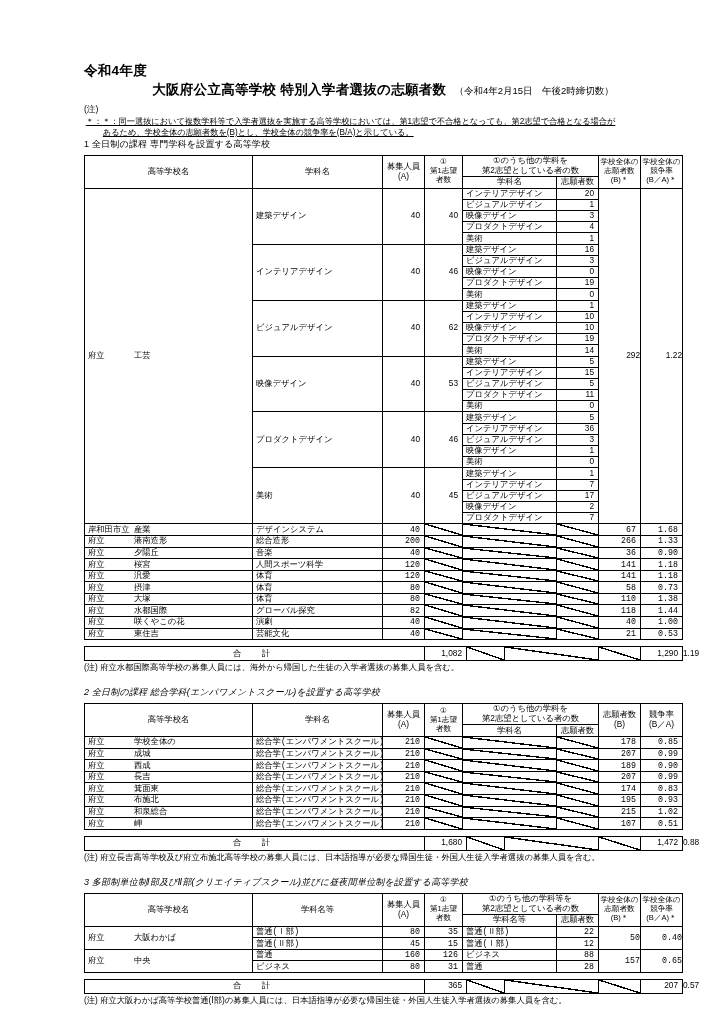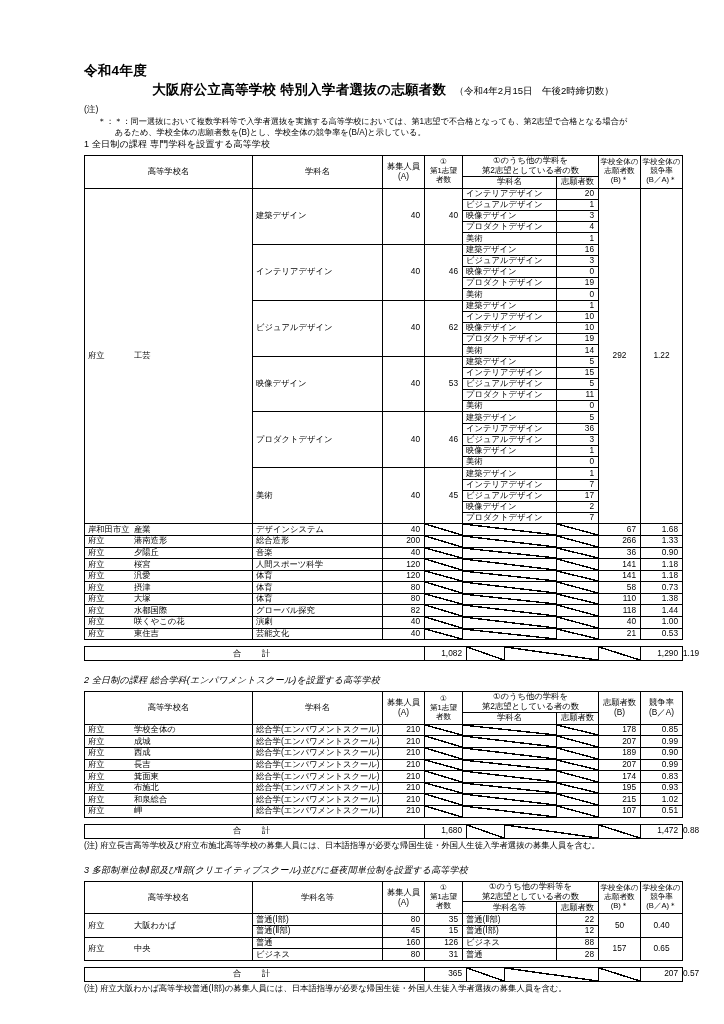--- a/index.html
+++ b/index.html
@@ -46,23 +46,24 @@
 
   
   .note-head {
     font-size: 8.6px;
     margin-top: 3px;
     line-height: 1.4;
   }
   .note-star {
     font-size: 8.2px;
     line-height: 1.38;
-    margin-left: 14px;
+    margin-left: 2px;
     text-indent: -0.2px;
     max-width: 600px;
+    text-decoration: underline;
   }
   .note-star .star { letter-spacing: 0; }
   .note-star .l2 { display: block; padding-left: 17px; }
 
   .section-head {
     font-size: 9px;
     margin-bottom: 4px;
     letter-spacing: 0.2px;
   }
   .section-head.tight { margin-top: 13px; font-style: italic; }
@@ -80,27 +81,27 @@
     line-height: 1.18;
     vertical-align: middle;
     overflow: hidden;
     white-space: nowrap;
   }
   table.grid th {
     font-weight: normal;
     text-align: center;
   }
   .c-left   { text-align: left;  padding-left: 3px !important; }
-  .c-center { text-align: center; }
+  .c-center { text-align: right; }
   .c-right  { text-align: right; padding-right: 4px !important; }
 
   .h-main { height: 17px; }
   .h-sub  { height: 11px; }
   .h-row  { height: 11.2px; }
-  .h-row2 { height: 11.6px; }
+  .h-row2 { height: 11.6px; font-family: Liberation Mono, monospace; }
 
   .thin { font-size: 7.6px; }
   .hdr2line { line-height: 1.2; }
 
   
   .slash {
     position: relative;
     background-image: linear-gradient(to top right,
        rgba(0,0,0,0) 0%, rgba(0,0,0,0) calc(50% - 0.7px),
        #000 calc(50% - 0.7px), #000 calc(50% + 0.7px),
@@ -451,20 +452,21 @@
       <td class="total-label">合　計</td>
       <td class="c-right">1,082</td>
       <td class="slash"></td>
       <td class="slash"></td>
       <td class="slash"></td>
       <td class="c-right">1,290</td>
     <td class="c-right">1.19</td>
         </tr>
   </tbody>
     </table>
+  <div class="foot-note">(注)  府立水都国際高等学校の募集人員には、海外から帰国した生徒の入学者選抜の募集人員を含む。</div>
 
   <div class="section-head tight">2  全日制の課程  総合学科(エンパワメントスクール)を設置する高等学校</div>
 
   <table class="grid">
     <colgroup>
       <col style="width:168px">
         <col style="width:130px">
         <col style="width:42px">
       <col style="width:38px">
         <col style="width:94px">

